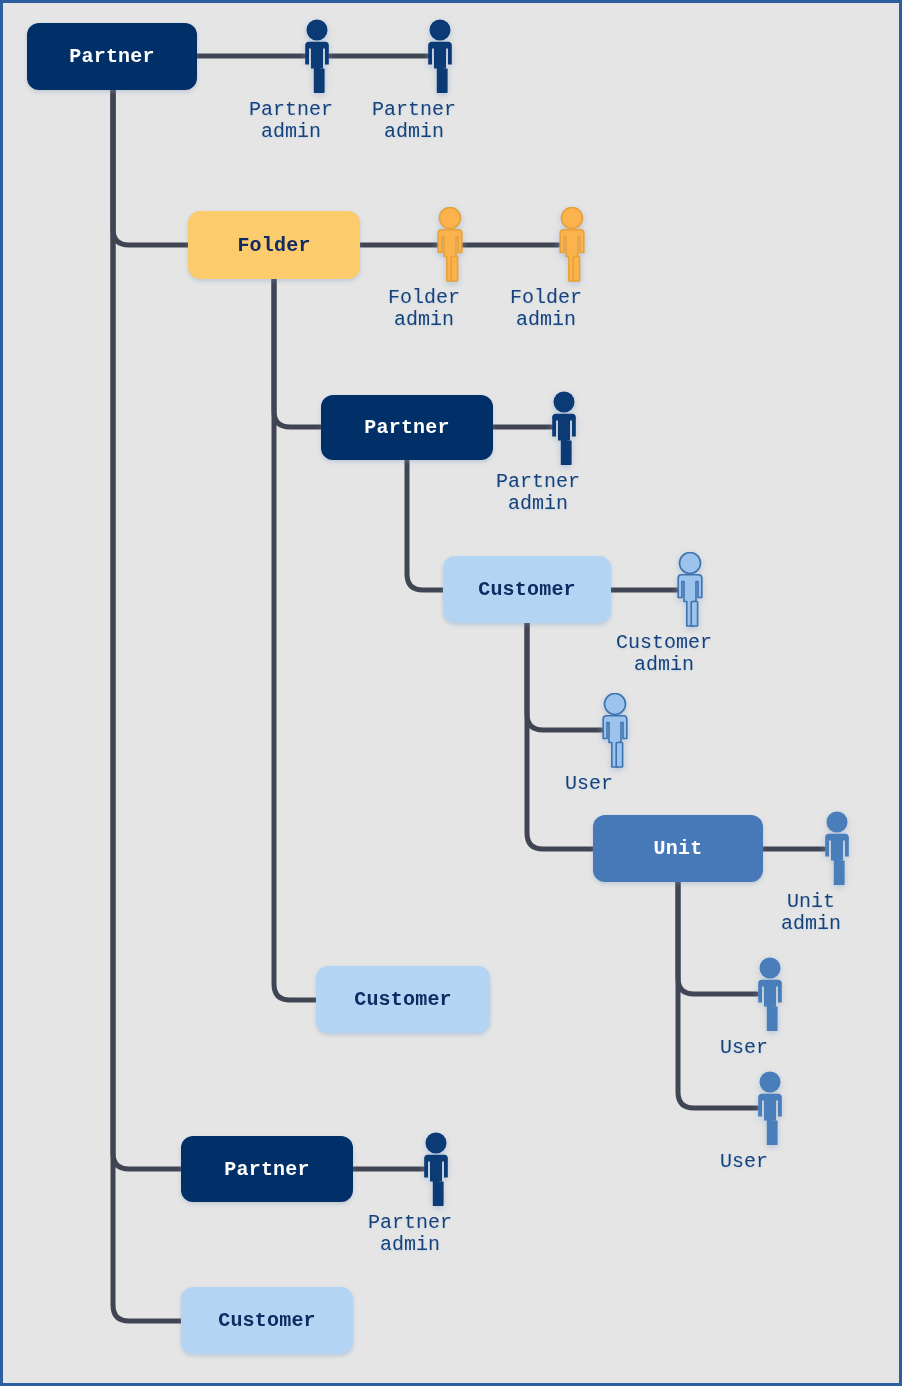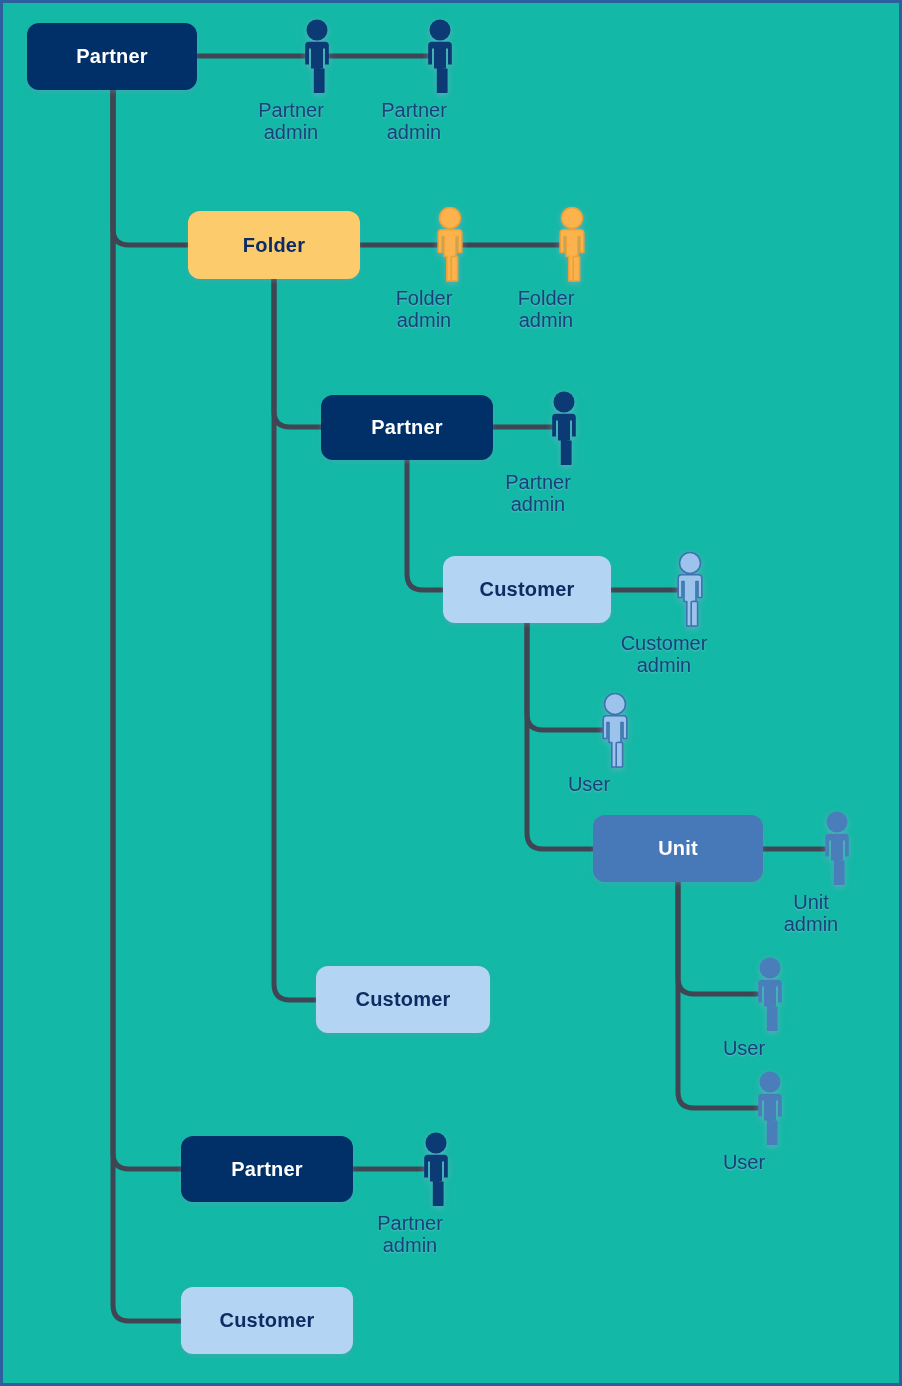--- a/index.html
+++ b/index.html
@@ -4,25 +4,25 @@
 <style>
   html, body {
     margin: 0;
     padding: 0;
     background: #ffffff;
   }
   #page {
     position: relative;
     width: 902px;
     height: 1386px;
-    background: #14b8a6;
+    background: #e5e5e5;
     box-sizing: border-box;
     border: 3px solid #2D5E9E;
     overflow: hidden;
-    font-family: Liberation Sans, sans-serif;
+    font-family: Liberation Mono, monospace;
   }
   #edges {
     position: absolute;
     left: 0;
     top: 0;
     width: 902px;
     height: 1386px;
     pointer-events: none;
   }
   .node {

